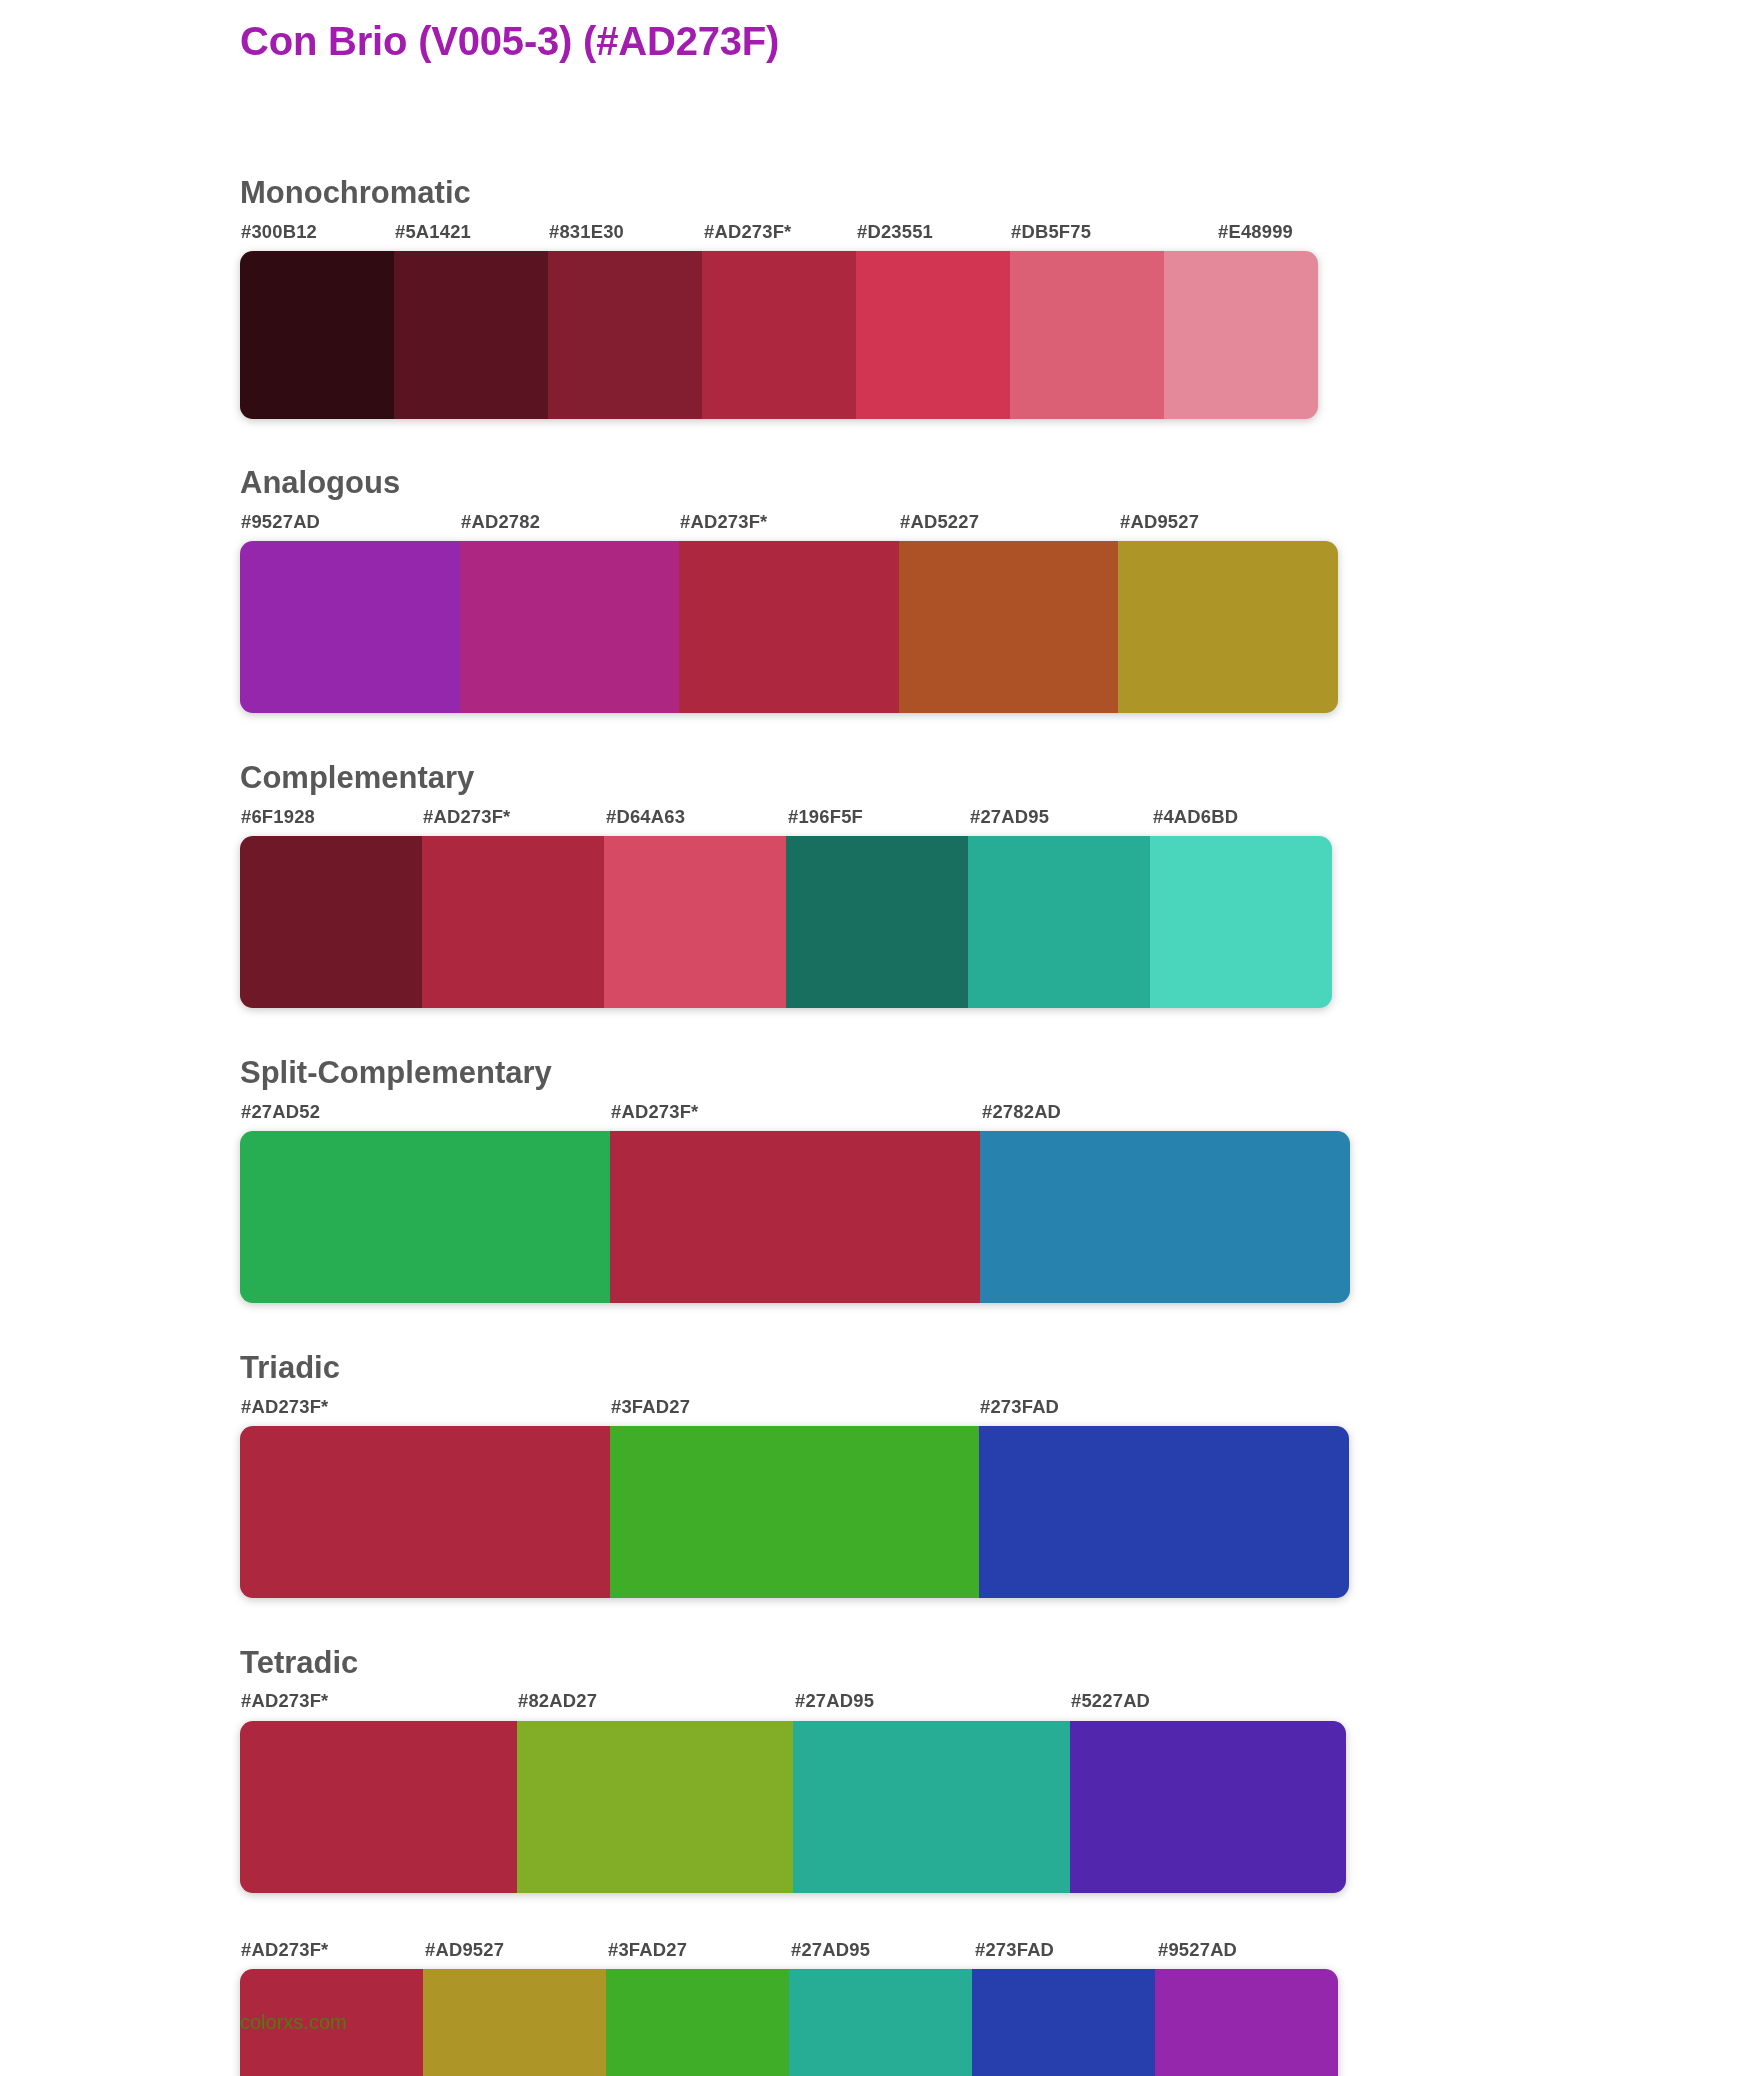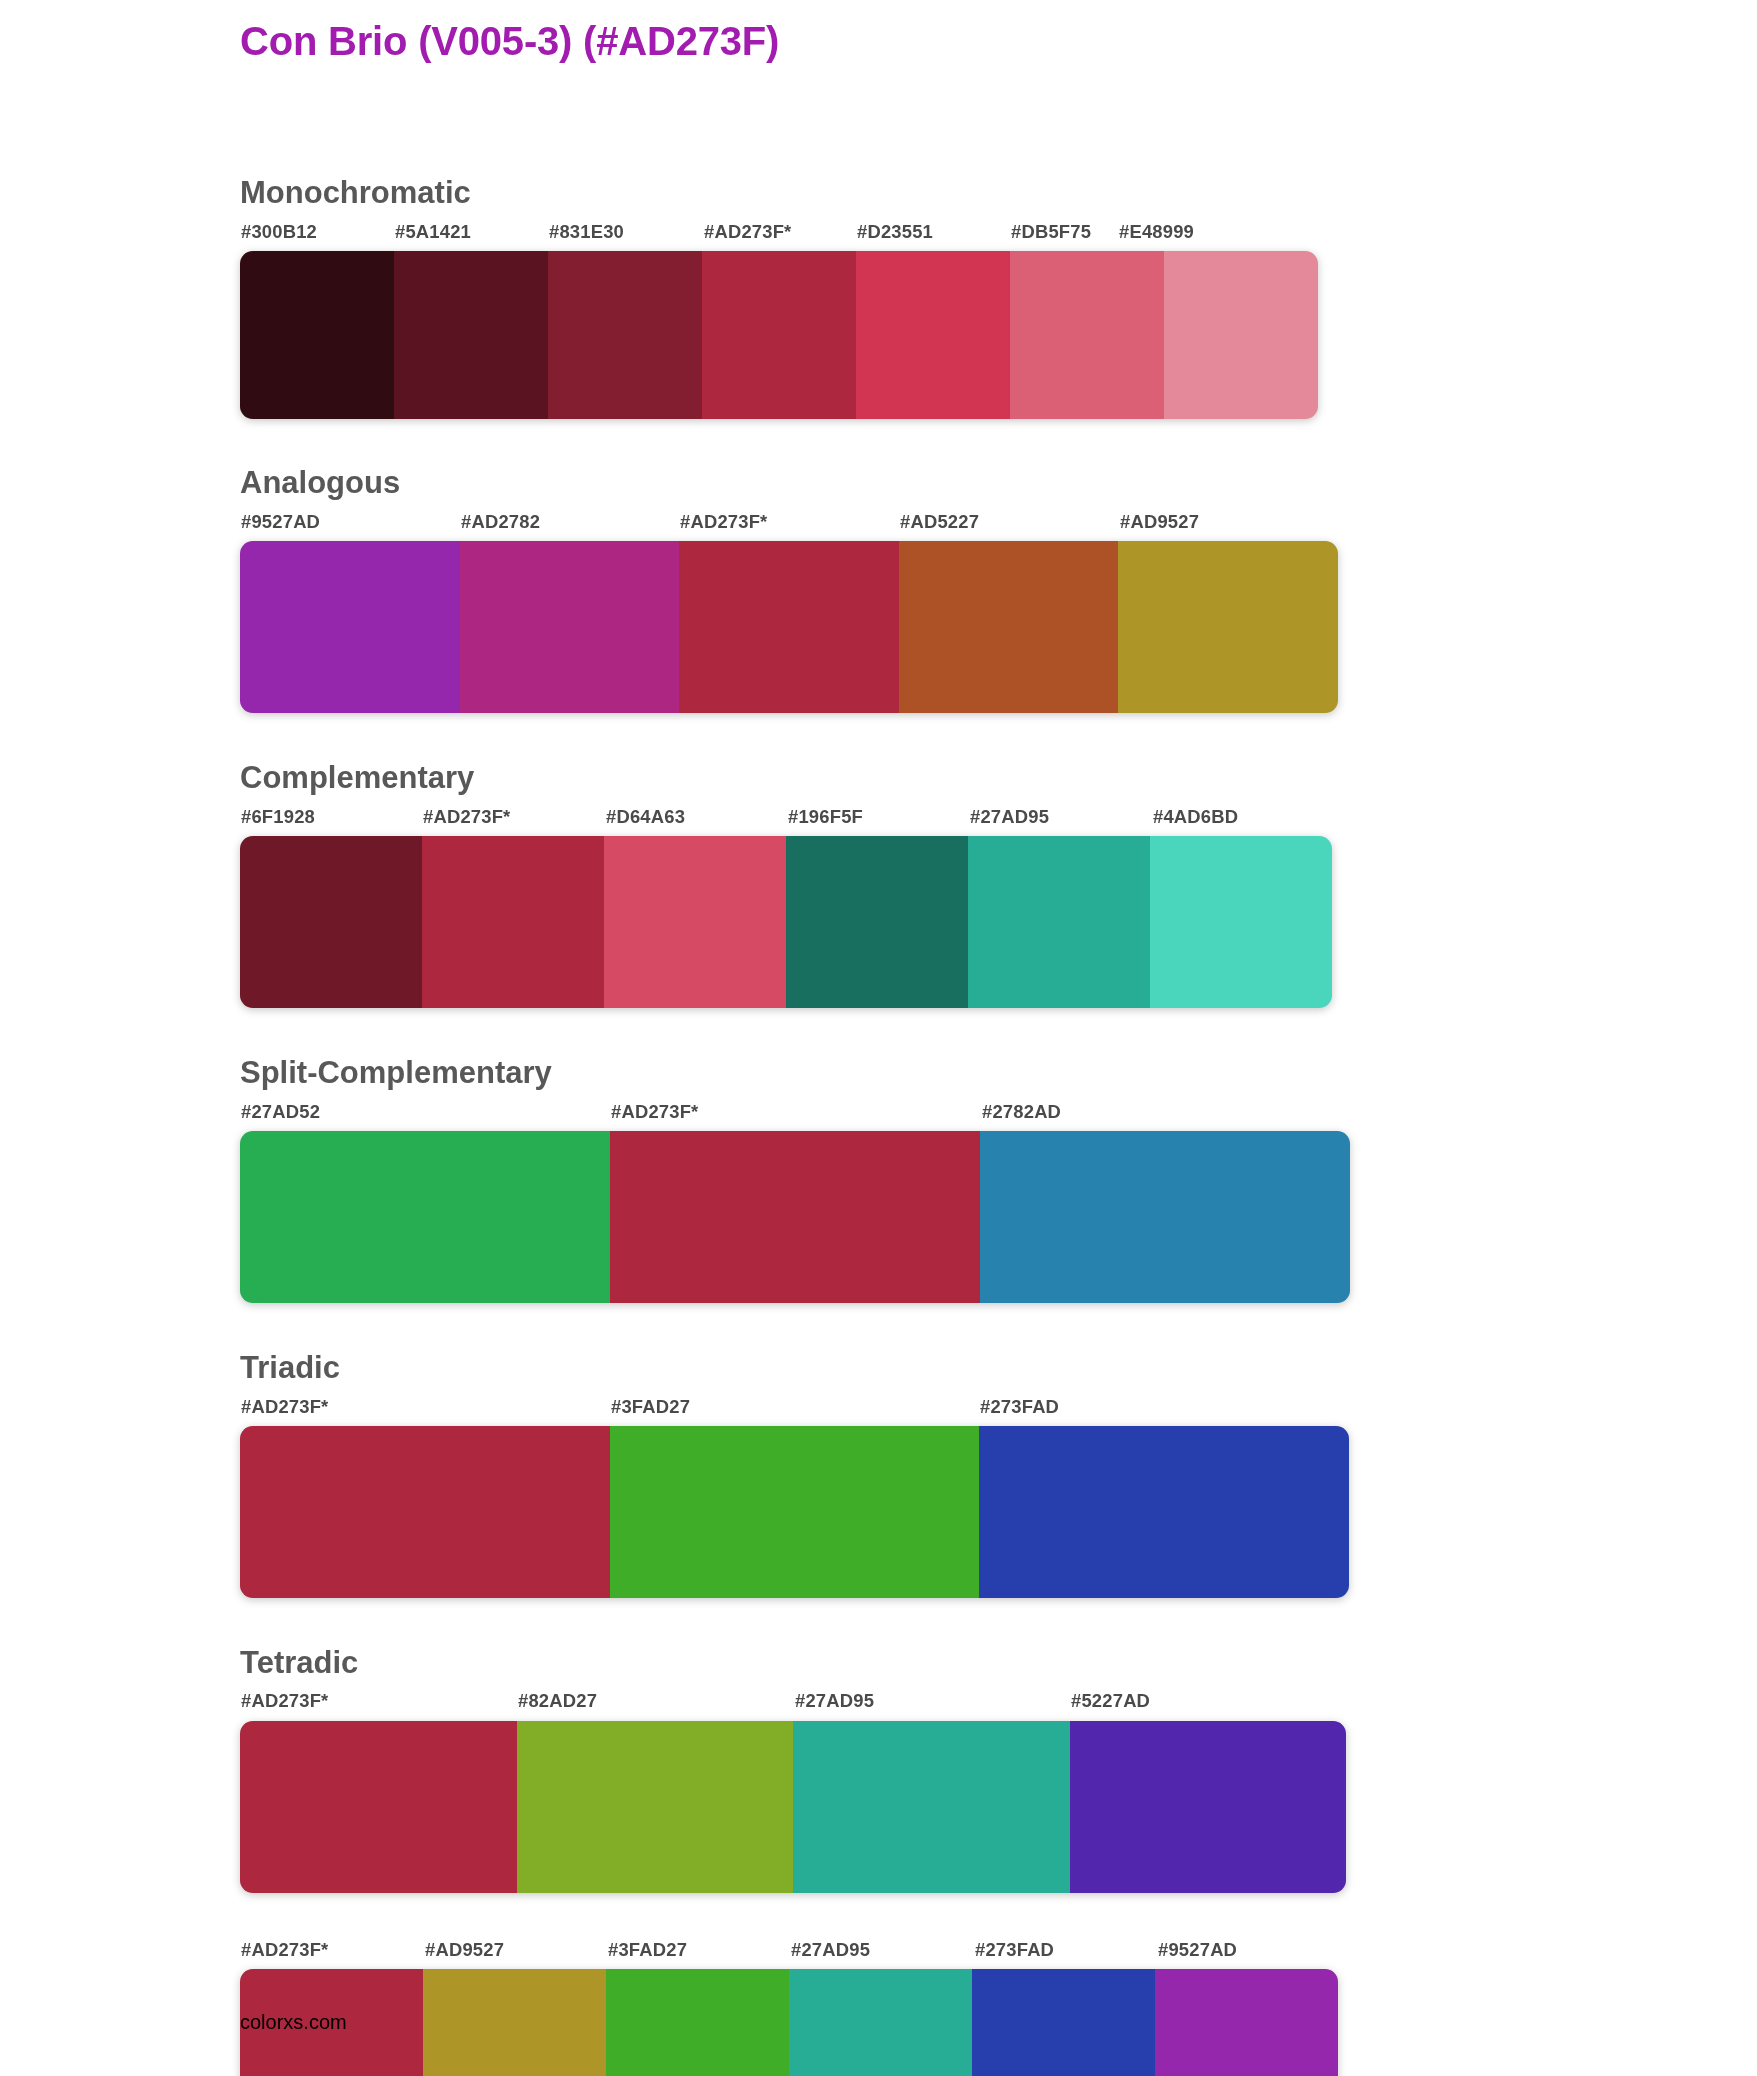--- a/index.html
+++ b/index.html
@@ -110,21 +110,21 @@
   .sec-triadic    { margin-top: 46px; }
   .sec-tetradic   { margin-top: 46px; }
   .sec-hexadic    { margin-top: 46px; }
 
   
   .footer {
     position: absolute;
     left: 240px;
     top: 2011px;
     font-size: 20px;
-    color: #000000;
+    color: #4d7c0f;
     font-family: "Liberation Sans", sans-serif;
   }
 </style>
 </head>
 <body>
 
 <div class="page">
 
   <div class="header">
     <h1 class="title">Con Brio (V005-3) (#AD273F)</h1>
@@ -133,21 +133,21 @@
   <div class="sections" id="sections-container">
       <div class="section sec-mono">
         <div class="section-heading">Monochromatic</div>
         <div class="labels-row">
           <div class="swatch-label" style="left: 241px;">#300B12</div>
           <div class="swatch-label" style="left: 395px;">#5A1421</div>
           <div class="swatch-label" style="left: 549px;">#831E30</div>
           <div class="swatch-label" style="left: 704px;">#AD273F*</div>
           <div class="swatch-label" style="left: 857px;">#D23551</div>
           <div class="swatch-label" style="left: 1011px;">#DB5F75</div>
-          <div class="swatch-label" style="left: 1119px;">#E48999</div>
+          <div class="swatch-label" style="left: 1218px;">#E48999</div>
         </div>
         <div class="bar" style="width: 1078px; height: 168px;">
           <div class="swatch" title="#300B12" style="background: rgb(48, 11, 18); width: 154px; height: 100%;"></div>
           <div class="swatch" title="#5A1421" style="background: rgb(90, 20, 33); width: 154px; height: 100%;"></div>
           <div class="swatch" title="#831E30" style="background: rgb(131, 30, 48); width: 154px; height: 100%;"></div>
           <div class="swatch" title="#AD273F*" style="background: rgb(173, 39, 63); width: 154px; height: 100%;"></div>
           <div class="swatch" title="#D23551" style="background: rgb(210, 53, 81); width: 154px; height: 100%;"></div>
           <div class="swatch" title="#DB5F75" style="background: rgb(219, 95, 117); width: 154px; height: 100%;"></div>
           <div class="swatch" title="#E48999" style="background: rgb(228, 137, 153); width: 154px; height: 100%;"></div>
         </div>

